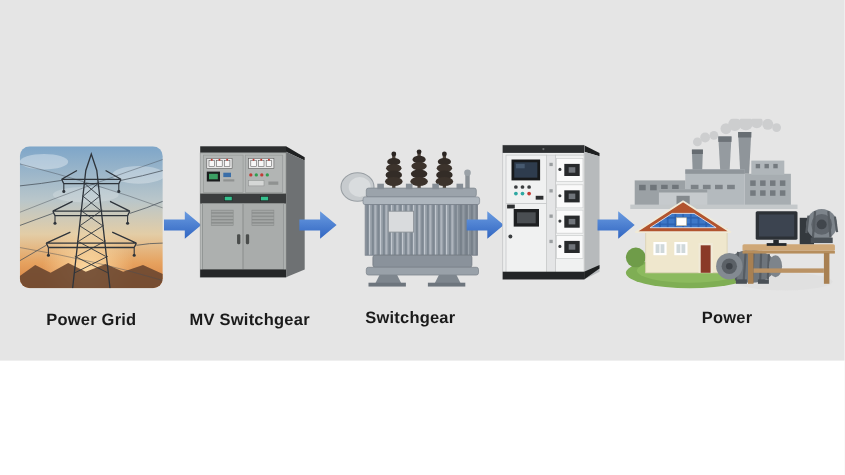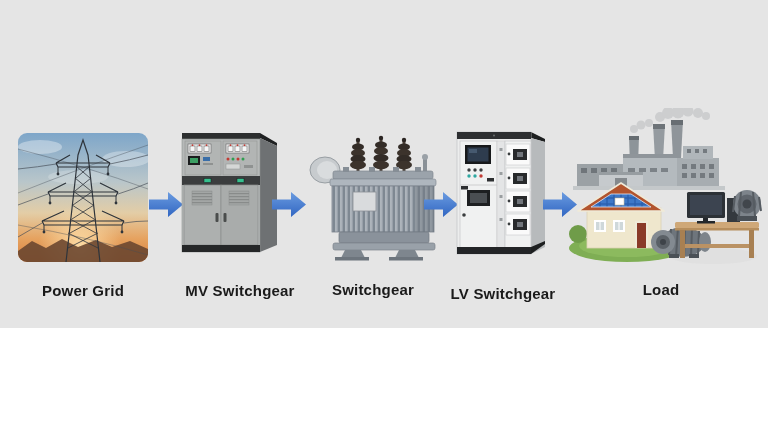--- a/index.html
+++ b/index.html
@@ -402,18 +402,17 @@
             <line x1="176" y1="84" x2="174" y2="108"></line>
             <line x1="188" y1="84" x2="190" y2="108"></line>
             <line x1="194" y1="89" x2="196" y2="103"></line>
           </g>
         <rect x="172" y="108" width="20" height="5" fill="#4a5056"></rect>
       </g>
     </svg>
   </div>
 
   <div class="node-label" style="left:13px;top:282px">Power Grid</div>
-  <div class="node-label" style="left:170px;top:282px">MV Switchgear</div>
+  <div class="node-label" style="left:157px;top:282px">MV Switchgear</div>
   <div class="node-label" style="left:303px;top:281px">Switchgear</div>
-  <div class="node-label" style="left:433px;top:285px">LV Switchgear</div>
-  <div class="node-label" style="left:591px;top:281px">Load</div>
+  <div class="node-label" style="left:591px;top:281px">Power</div>
 
 </div>
 
 </body></html>

